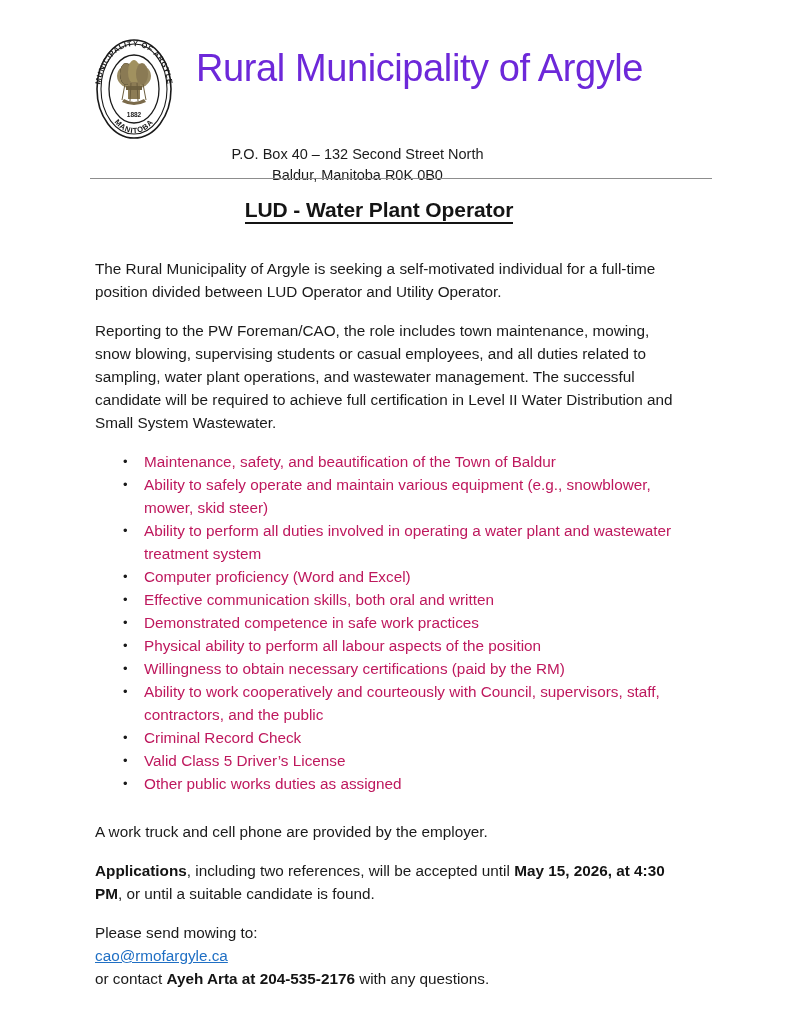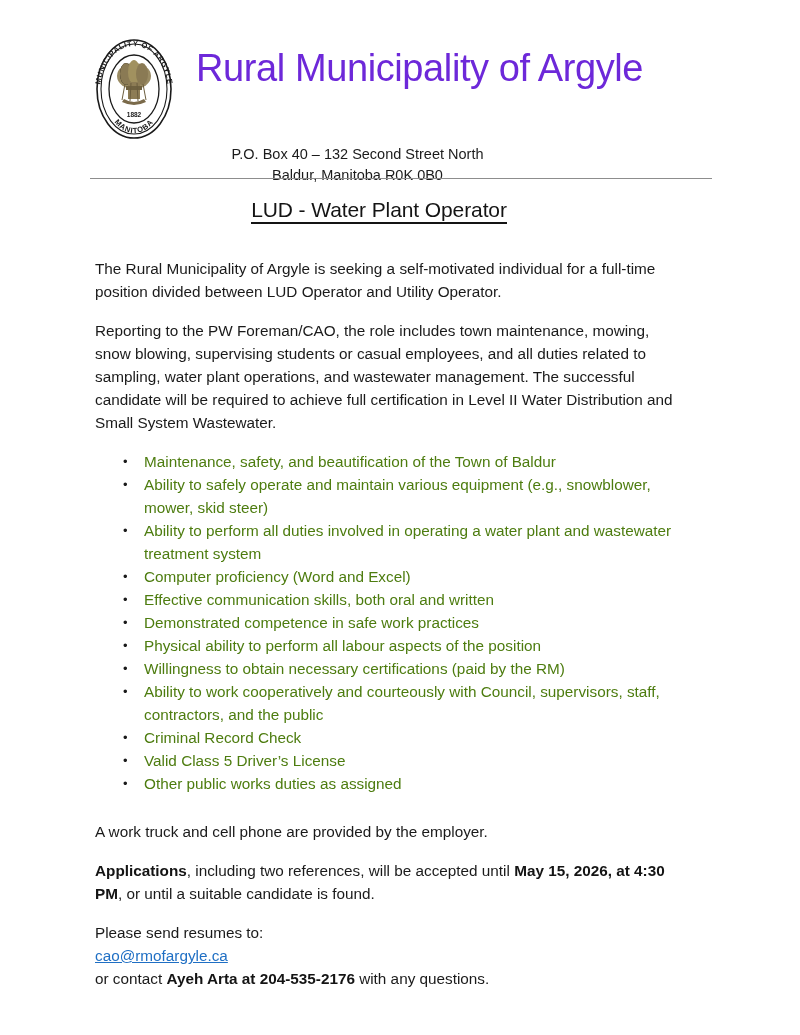--- a/index.html
+++ b/index.html
@@ -84,21 +84,21 @@
   
   .doc-title {
     position: absolute;
     top: 198px;
     left: 0;
     width: 800px;
     text-align: center;
     padding-right: 42px;
     box-sizing: border-box;
     font-size: 21px;
-    font-weight: 400;
+    font-weight: 700;
     letter-spacing: -0.1px;
     color: #141414;
   }
   .doc-title span {
     border-bottom: 2px solid #141414;
     padding-bottom: 1px;
   }
 
   
   .body-area {
@@ -127,21 +127,21 @@
   ul.reqs {
     margin: 0 0 16px 0;
     padding: 0;
     list-style: none;
   }
   ul.reqs li {
     position: relative;
     padding-left: 49px;
     font-size: 15.3px;
     line-height: 23px;
-    color: #4d7c0f;
+    color: #be185d;
     margin-bottom: 0;
   }
   ul.reqs li::before {
     content: "\2022";
     position: absolute;
     left: 28px;
     top: 0;
     font-size: 13px;
     line-height: 23px;
     color: #1a1a1a;
@@ -236,19 +236,19 @@
       <li>Other public works duties as assigned</li>
     </ul>
 
     <div class="spacer-sm"></div>
 
     <p class="para">A work truck and cell phone are provided by the employer.</p>
 
     <p class="para"><strong>Applications</strong><span>, including two references, will be accepted until </span><strong>May 15, 2026, at 4:30 PM</strong><span>, or until a suitable candidate is found.</span></p>
 
     <div class="contact-group">
-      <p class="para tight">Please send resumes to:</p>
+      <p class="para tight">Please send mowing to:</p>
       <p class="para tight"><a class="maillink" href="#">cao@rmofargyle.ca</a></p>
       <p class="para tight"><span>or contact </span><strong>Ayeh Arta at 204-535-2176</strong><span> with any questions.</span></p>
     </div>
 
   </div>
 </div>
 
 </body></html>

